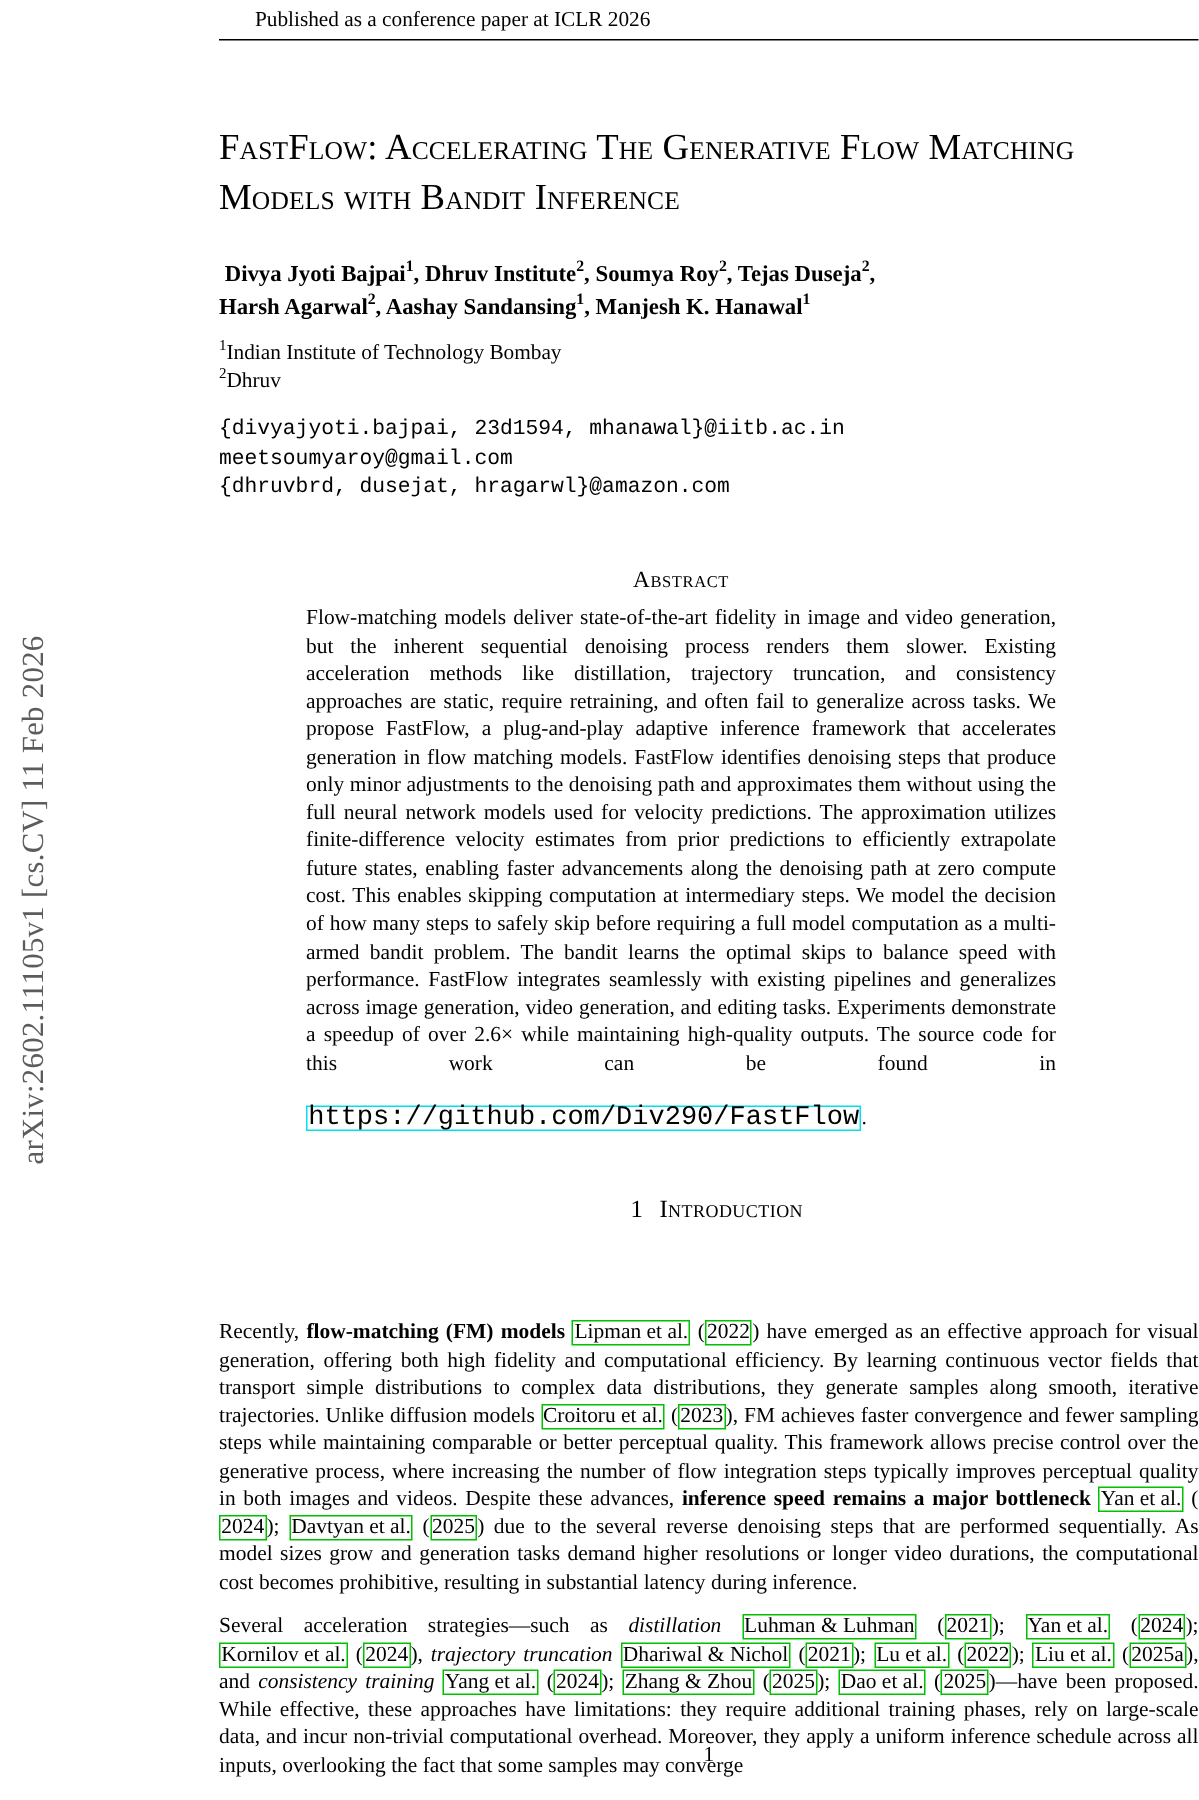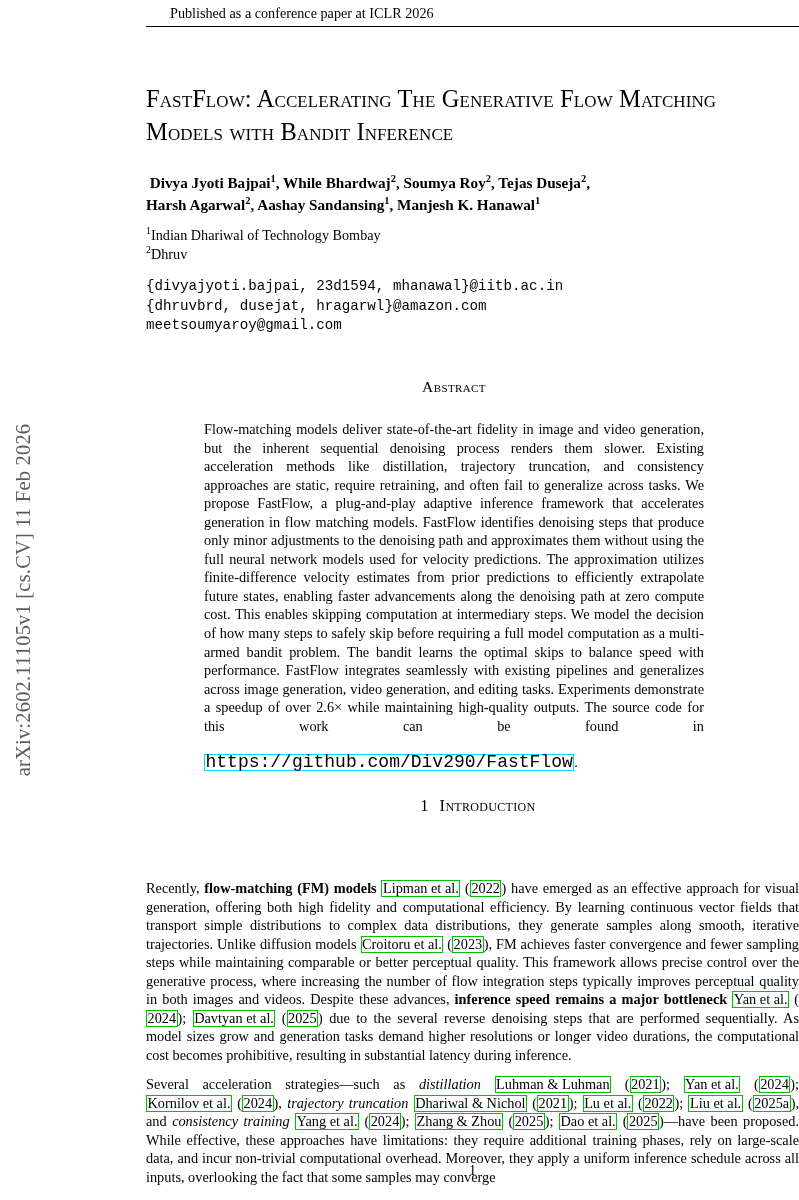--- a/index.html
+++ b/index.html
@@ -118,21 +118,21 @@
     position: absolute;
     left: 58px;
     top: 378px;
     width: 500px;
   }
   #abstract-heading {
     text-align: center;
     font-size: 15.5px;
     font-variant: small-caps;
     letter-spacing: 0.4px;
-    margin-bottom: 24px;
+    margin-bottom: 7px;
   }
   #abstract-text {
     font-size: 14.3px;
     line-height: 18.55px;
     text-align: justify;
     text-justify: inter-word;
   }
 
   
   #section-1 {
@@ -214,39 +214,39 @@
   <div id="title-block">
     <h1 id="paper-title">
       <span>FastFlow: Accelerating The Generative Flow</span>
       <span>Matching Models with Bandit Inference</span>
     </h1>
   </div>
 
   <div id="authors-block">
     <div class="author-line">
       &nbsp;<span>Divya Jyoti Bajpai</span><sup>1</sup>,
-      <span>While Bhardwaj</span><sup>2</sup>,
+      <span>Dhruv Institute</span><sup>2</sup>,
       <span>Soumya Roy</span><sup>2</sup>,
       <span>Tejas Duseja</span><sup>2</sup>,
     </div>
     <div class="author-line">
       <span>Harsh Agarwal</span><sup>2</sup>,
       <span>Aashay Sandansing</span><sup>1</sup>,
       <span>Manjesh K. Hanawal</span><sup>1</sup>
     </div>
     <div id="affils">
-      <div class="affil-line"><sup>1</sup><span>Indian Dhariwal of Technology Bombay</span></div>
+      <div class="affil-line"><sup>1</sup><span>Indian Institute of Technology Bombay</span></div>
       <div class="affil-line"><sup>2</sup><span>Dhruv</span></div>
     </div>
   </div>
 
   <div id="emails-block">
     <div>{divyajyoti.bajpai, 23d1594, mhanawal}@iitb.ac.in</div>
+    <div>meetsoumyaroy@gmail.com</div>
     <div>{dhruvbrd, dusejat, hragarwl}@amazon.com</div>
-    <div>meetsoumyaroy@gmail.com</div>
   </div>
 
   <div id="abstract-block">
     <div id="abstract-heading">Abstract</div>
     <div id="abstract-text"><span>Flow-matching models deliver state-of-the-art fidelity in image and video generation, but the inherent sequential denoising process renders them slower. Existing acceleration methods like distillation, trajectory truncation, and consistency approaches are static, require retraining, and often fail to generalize across tasks. We propose FastFlow, a plug-and-play adaptive inference framework that accelerates generation in flow matching models. FastFlow identifies denoising steps that produce only minor adjustments to the denoising path and approximates them without using the full neural network models used for velocity predictions. The approximation utilizes finite-difference velocity estimates from prior predictions to efficiently extrapolate future states, enabling faster advancements along the denoising path at zero compute cost. This enables skipping computation at intermediary steps. We model the decision of how many steps to safely skip before requiring a full model computation as a multi-armed bandit problem. The bandit learns the optimal skips to balance speed with performance. FastFlow integrates seamlessly with existing pipelines and generalizes across image generation, video generation, and editing tasks. Experiments demonstrate a speedup of over 2.6</span><span>×</span><span> while maintaining high-quality outputs. The source code for this work can be found in </span><a class="urllink">https://github.com/Div290/FastFlow</a><span>.</span></div>
   </div>
 
   <div id="section-1">
     <div class="section-head"><span class="secnum">1</span><span>Introduction</span></div>
   </div>

